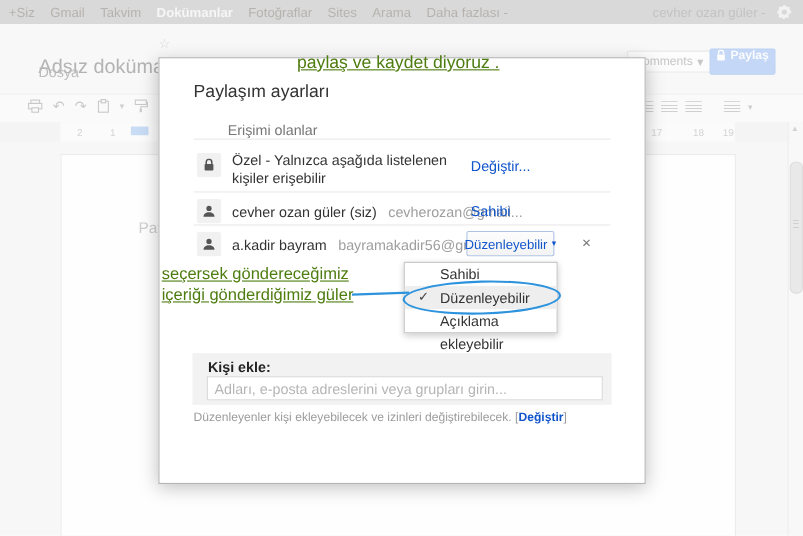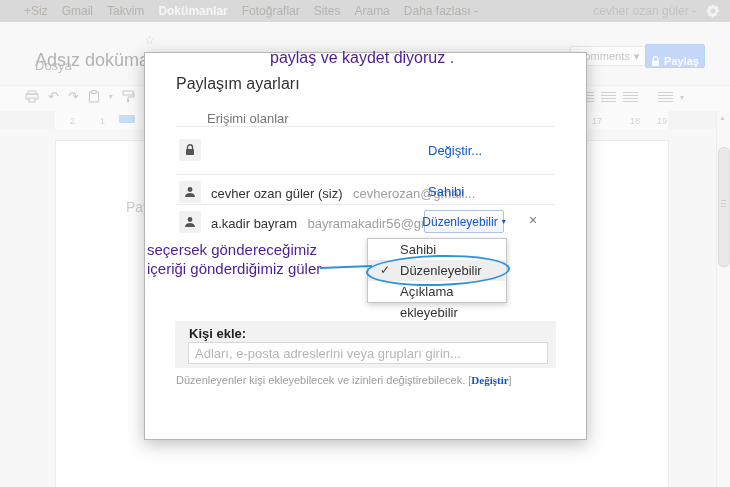--- a/index.html
+++ b/index.html
@@ -2,31 +2,31 @@
 <html><head>
 <meta charset="utf-8">
 <style>
   html,body{margin:0;padding:0;background:#fff;}
   body{width:730px;height:487px;overflow:hidden;font-family:"Liberation Sans",sans-serif;}
   .stage{position:relative;width:730px;height:487px;overflow:hidden;background:#f7f7f7;}
   .abs{position:absolute;}
 
   
   .topbar{left:0;top:0;width:730px;height:22px;background:#d9d9d9;display:flex;align-items:center;font-size:12px;color:#b6b3af;}
-  .topbar .tb-left{display:flex;gap:14px;padding-left:24px;align-items:center;}
+  .topbar .tb-left{display:flex;gap:14px;padding-left:8px;align-items:center;}
   .topbar .tb-item{cursor:pointer;white-space:nowrap;}
   .topbar .tb-item.active{color:#f6f6f6;font-weight:bold;}
   .topbar .tb-right{margin-left:auto;display:flex;gap:10px;align-items:center;padding-right:10px;color:#c3c3c3;}
   .gear{width:14px;height:14px;}
   .header{left:0;top:22px;width:730px;height:63px;background:#f8f8f8;}
   .doc-title{left:35px;top:29px;font-size:18px;color:#b3b3b3;margin-top:21px;}
   .title-star{left:144px;top:33px;font-size:12px;color:#d9d9d9;}
   .menubar{left:35px;top:58px;display:flex;gap:15px;font-size:13px;color:#bcbcbc;flex-direction:column;}
   .comments-btn{left:570px;top:46px;height:18px;padding:0 8px;background:#fcfcfc;border:1px solid #e9e9e9;border-radius:2px;font-size:11px;color:#c6c6c6;display:flex;align-items:center;gap:4px;}
-  .share-btn{left:645px;top:44px;width:58px;height:22px;background:#c4d7f6;border:1px solid #bcd2f4;border-radius:2px;color:#fbfcfe;font-size:11px;font-weight:bold;display:flex;align-items:flex-end;justify-content:center;gap:4px;}
+  .share-btn{left:645px;top:44px;width:58px;height:22px;background:#c4d7f6;border:1px solid #bcd2f4;border-radius:2px;color:#fbfcfe;font-size:11px;font-weight:bold;display:flex;align-items:flex-start;justify-content:center;gap:4px;}
   .toolbar{left:0;top:85px;width:730px;height:26px;background:#fafafa;border-top:1px solid #f1f1f1;border-bottom:1px solid #eeeeee;}
   .tool-group-left{left:25px;top:90px;display:flex;gap:9px;align-items:center;color:#c9c9c9;}
   .tool-group-right{left:557px;top:92px;display:flex;gap:7px;align-items:center;color:#cccccc;}
   .tool-caret{font-size:8px;color:#cfcfcf;}
   .u-icon{font-size:13px;line-height:13px;color:#c9c9c9;}
   .lines-icon{width:15px;height:11px;background:repeating-linear-gradient(to bottom,#d0d0d0 0 1px,transparent 1px 3px);}
   .ruler{left:0;top:111px;width:730px;height:18px;background:#f4f4f4;border-bottom:1px solid #efefef;}
   .ruler-inner{left:55px;top:111px;width:613px;height:18px;background:#fbfbfb;}
   .ruler-num{position:absolute;top:116px;font-size:9px;color:#d4d4d4;}
   .ruler-marker{left:119px;top:115px;width:16px;height:8px;background:#c9dcf5;border-radius:1px;}
@@ -48,31 +48,31 @@
   .row-text{font-size:13px;color:#333;}
   .row-email{font-size:13px;color:#9e9e9e;}
   .link{font-size:13px;color:#1155cc;cursor:pointer;}
   .role-btn{left:279px;top:157px;width:78px;height:21px;border:1px solid #aec3e3;border-radius:2px;background:linear-gradient(#fdfdfd,#f3f3f3);display:flex;align-items:center;justify-content:center;gap:4px;font-size:12px;color:#1155cc;cursor:pointer;}
   .remove-x{left:384px;top:159px;font-size:14px;color:#787878;cursor:pointer;}
   .add-box{left:30px;top:268px;width:381px;height:47px;background:#f2f2f2;}
   .add-label{left:14px;top:5px;font-size:13px;font-weight:bold;color:#222;}
   .add-input{left:13px;top:21px;width:346px;height:18px;border:1px solid #d9d9d9;font-size:13px;color:#333;padding:1px 6px;font-family:"Liberation Sans",sans-serif;}
   .add-input::placeholder{color:#b5b5b5;}
   .foot-note{left:31px;top:321px;font-size:11px;color:#9c9c9c;}
-  .foot-note b{color:#1155cc;font-family:Liberation Serif, serif;}
+  .foot-note b{color:#1155cc;}
   .done-btn{left:31px;top:344px;width:64px;height:21px;background:#4d90fe;border:1px solid #3079ed;border-radius:2px;color:#fff;font-size:12px;font-weight:bold;display:flex;align-items:center;justify-content:center;cursor:pointer;}
 
   
   .role-menu{left:367px;top:238px;width:138px;background:#fff;border:1px solid #c6c6c6;box-shadow:0 2px 6px rgba(0,0,0,0.2);z-index:20;}
   .menu-item{position:relative;height:21px;line-height:21px;font-size:13px;color:#333;padding-left:32px;cursor:pointer;}
   .menu-item.selected{background:#eeeeee;}
   .menu-check{position:absolute;left:12px;top:0;font-size:12px;color:#444;}
 
   
-  .anno{color:#4c1d95;z-index:30;}
+  .anno{color:#4d7c0f;z-index:30;text-decoration:underline;}
   .anno-top{left:270px;top:49px;font-size:16px;white-space:nowrap;}
   .anno-left{left:147px;top:240px;font-size:15px;line-height:19px;}
   .anno-line{left:320px;top:266px;width:52px;height:0;border-top:2px solid #2e93dd;transform:rotate(-2deg);z-index:30;}
   .anno-ellipse{left:366px;top:255px;width:140px;height:27px;border:2px solid #2e93dd;border-radius:50%;transform:rotate(-1.5deg);z-index:30;background:transparent;}
 </style>
 </head>
 <body>
 
 <div class="stage">
 
@@ -167,20 +167,21 @@
     <div class="abs dlg-title">Paylaşım ayarları</div>
     <div class="abs dlg-section">Erişimi olanlar</div>
     <div class="abs dlg-div" style="top:73px"></div>
 
     <div class="abs avatar-box" style="left:34px;top:86px">
       <svg width="10" height="12" viewBox="0 0 10 12">
           <path fill="none" stroke="#555" stroke-width="1.4" d="M2.5 5V3.2a2.5 2.5 0 0 1 5 0V5"></path>
           <rect x="1" y="5" width="8" height="6" rx="0.8" fill="#555"></rect>
         </svg>
     </div>
+    <div class="abs row-text" style="left:66px;top:85px;width:215px;line-height:16px">Özel - Yalnızca aşağıda listelenen kişiler erişebilir</div>
     <div class="abs link" style="left:283px;top:90px">Değiştir...</div>
     <div class="abs dlg-div" style="top:121px"></div>
 
     <div class="abs avatar-box" style="left:34px;top:128px">
       <svg width="12" height="12" viewBox="0 0 12 12">
           <circle cx="6" cy="3.5" r="2.4" fill="#555"></circle>
           <path d="M1 11c0-2.6 2.2-4 5-4s5 1.4 5 4z" fill="#555"></path>
         </svg>
     </div>
     <div class="abs" style="left:66px;top:131px">

